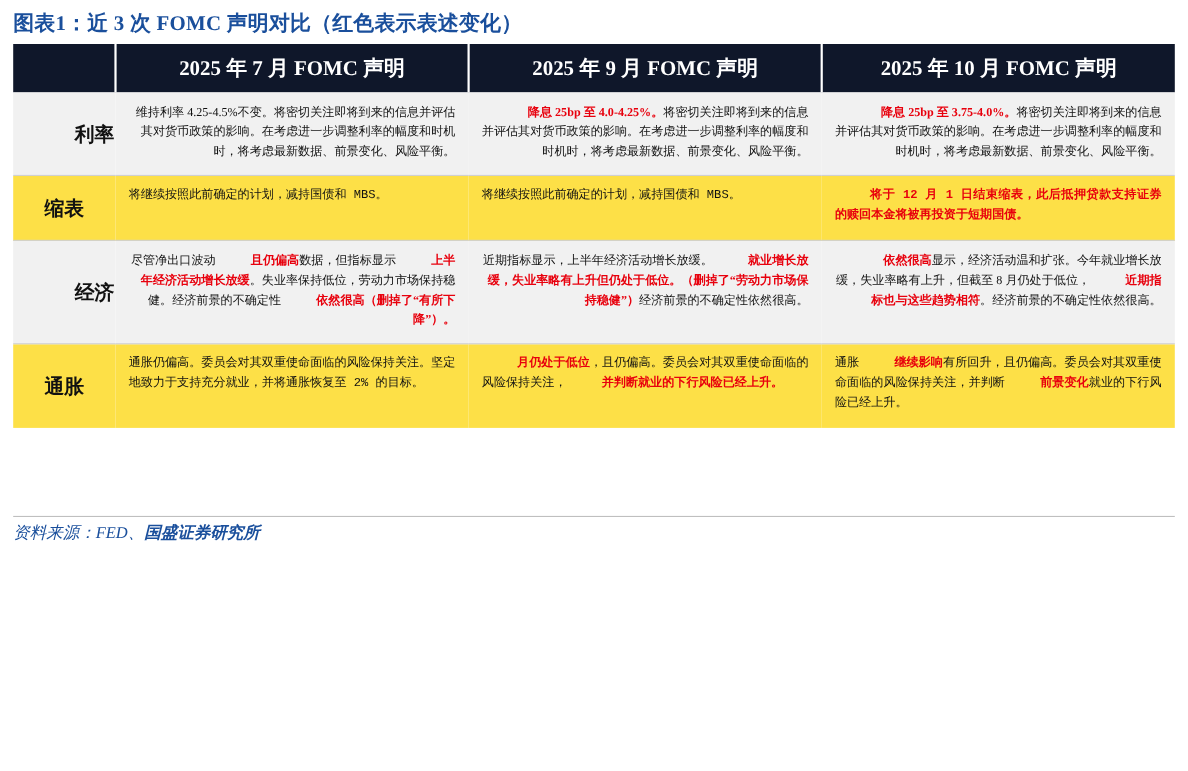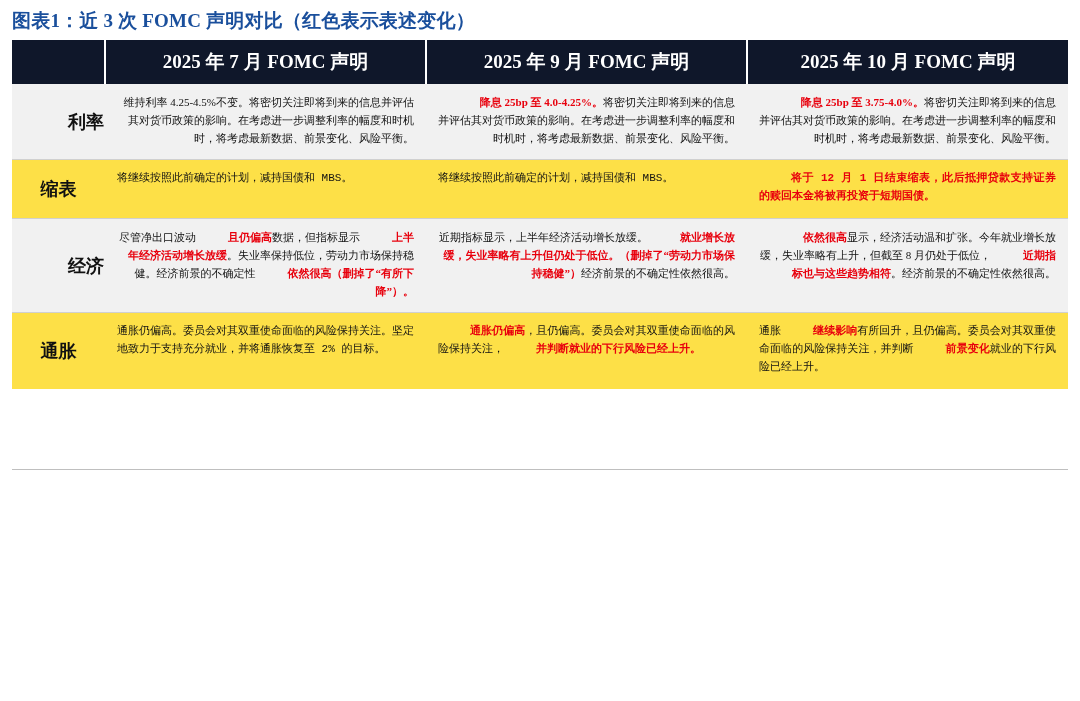--- a/index.html
+++ b/index.html
@@ -155,25 +155,28 @@
           <span class="seg"><span class="red">依然很高</span><span>显示，经济活动温和扩张。今年就业增长放缓，失业率略有上升，但截至 8 月仍处于低位，</span><span class="red">近期指标也与这些趋势相符</span><span>。经济前景的不确定性依然很高。</span></span>
         </td>
       </tr>
 
       <tr class="band-white">
         <td class="rowlabel">通胀</td>
         <td class="cell">
           <span class="seg"><span>通胀仍偏高。委员会对其双重使命面临的风险保持关注。坚定地致力于支持充分就业，并将通胀恢复至 2% 的目标。</span></span>
         </td>
         <td class="cell">
-          <span class="seg"><span class="red">通胀仍偏高</span><span>，且仍偏高。委员会对其双重使命面临的风险保持关注，</span><span class="red">并判断就业的下行风险已经上升。</span></span>
+          <span class="seg"><span class="red">月仍处于低位</span><span>，且仍偏高。委员会对其双重使命面临的风险保持关注，</span><span class="red">并判断就业的下行风险已经上升。</span></span>
         </td>
         <td class="cell">
           <span class="seg"><span>通胀</span><span class="red">继续影响</span><span>有所回升，且仍偏高。委员会对其双重使命面临的风险保持关注，并判断</span><span class="red">前景变化</span><span>就业的下行风险已经上升。</span></span>
         </td>
       </tr>
 
     </tbody>
   </table>
 
   <div class="footrule"></div>
+  <div class="footer">
+    <span>资料来源：FED、</span><span class="src-bold">国盛证券研究所</span>
+  </div>
 
 </div>
 
 </body></html>

